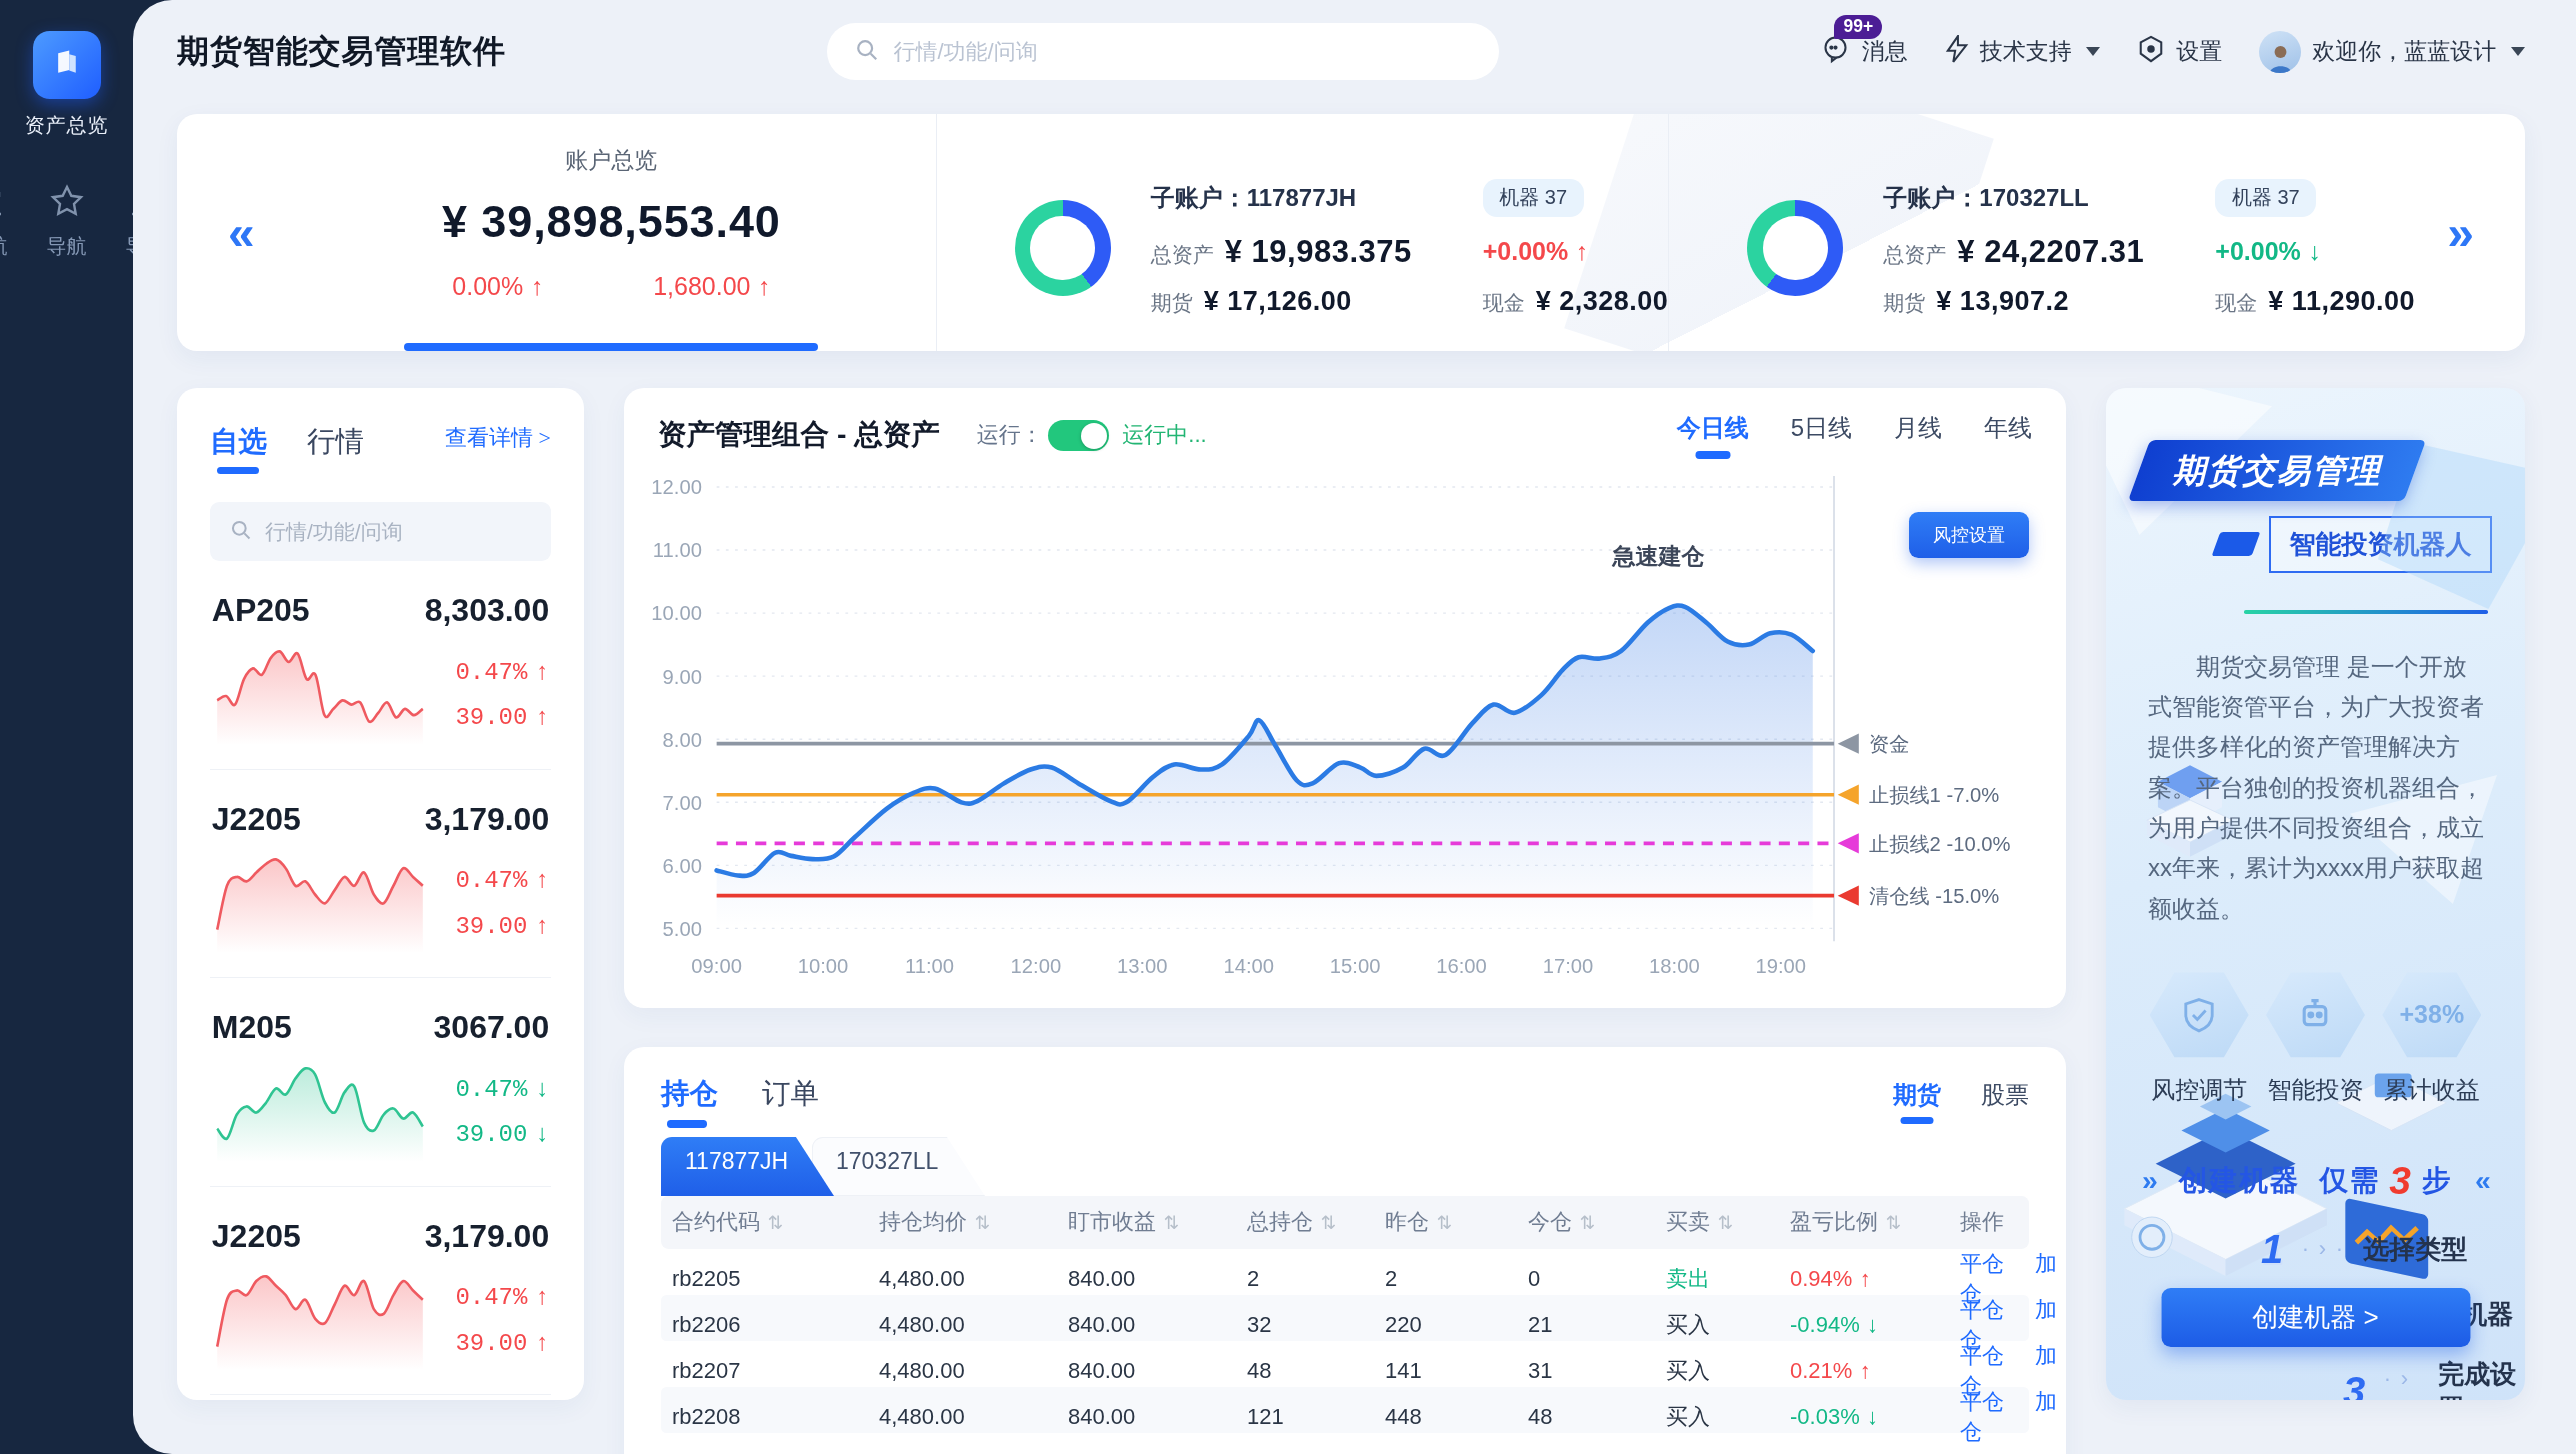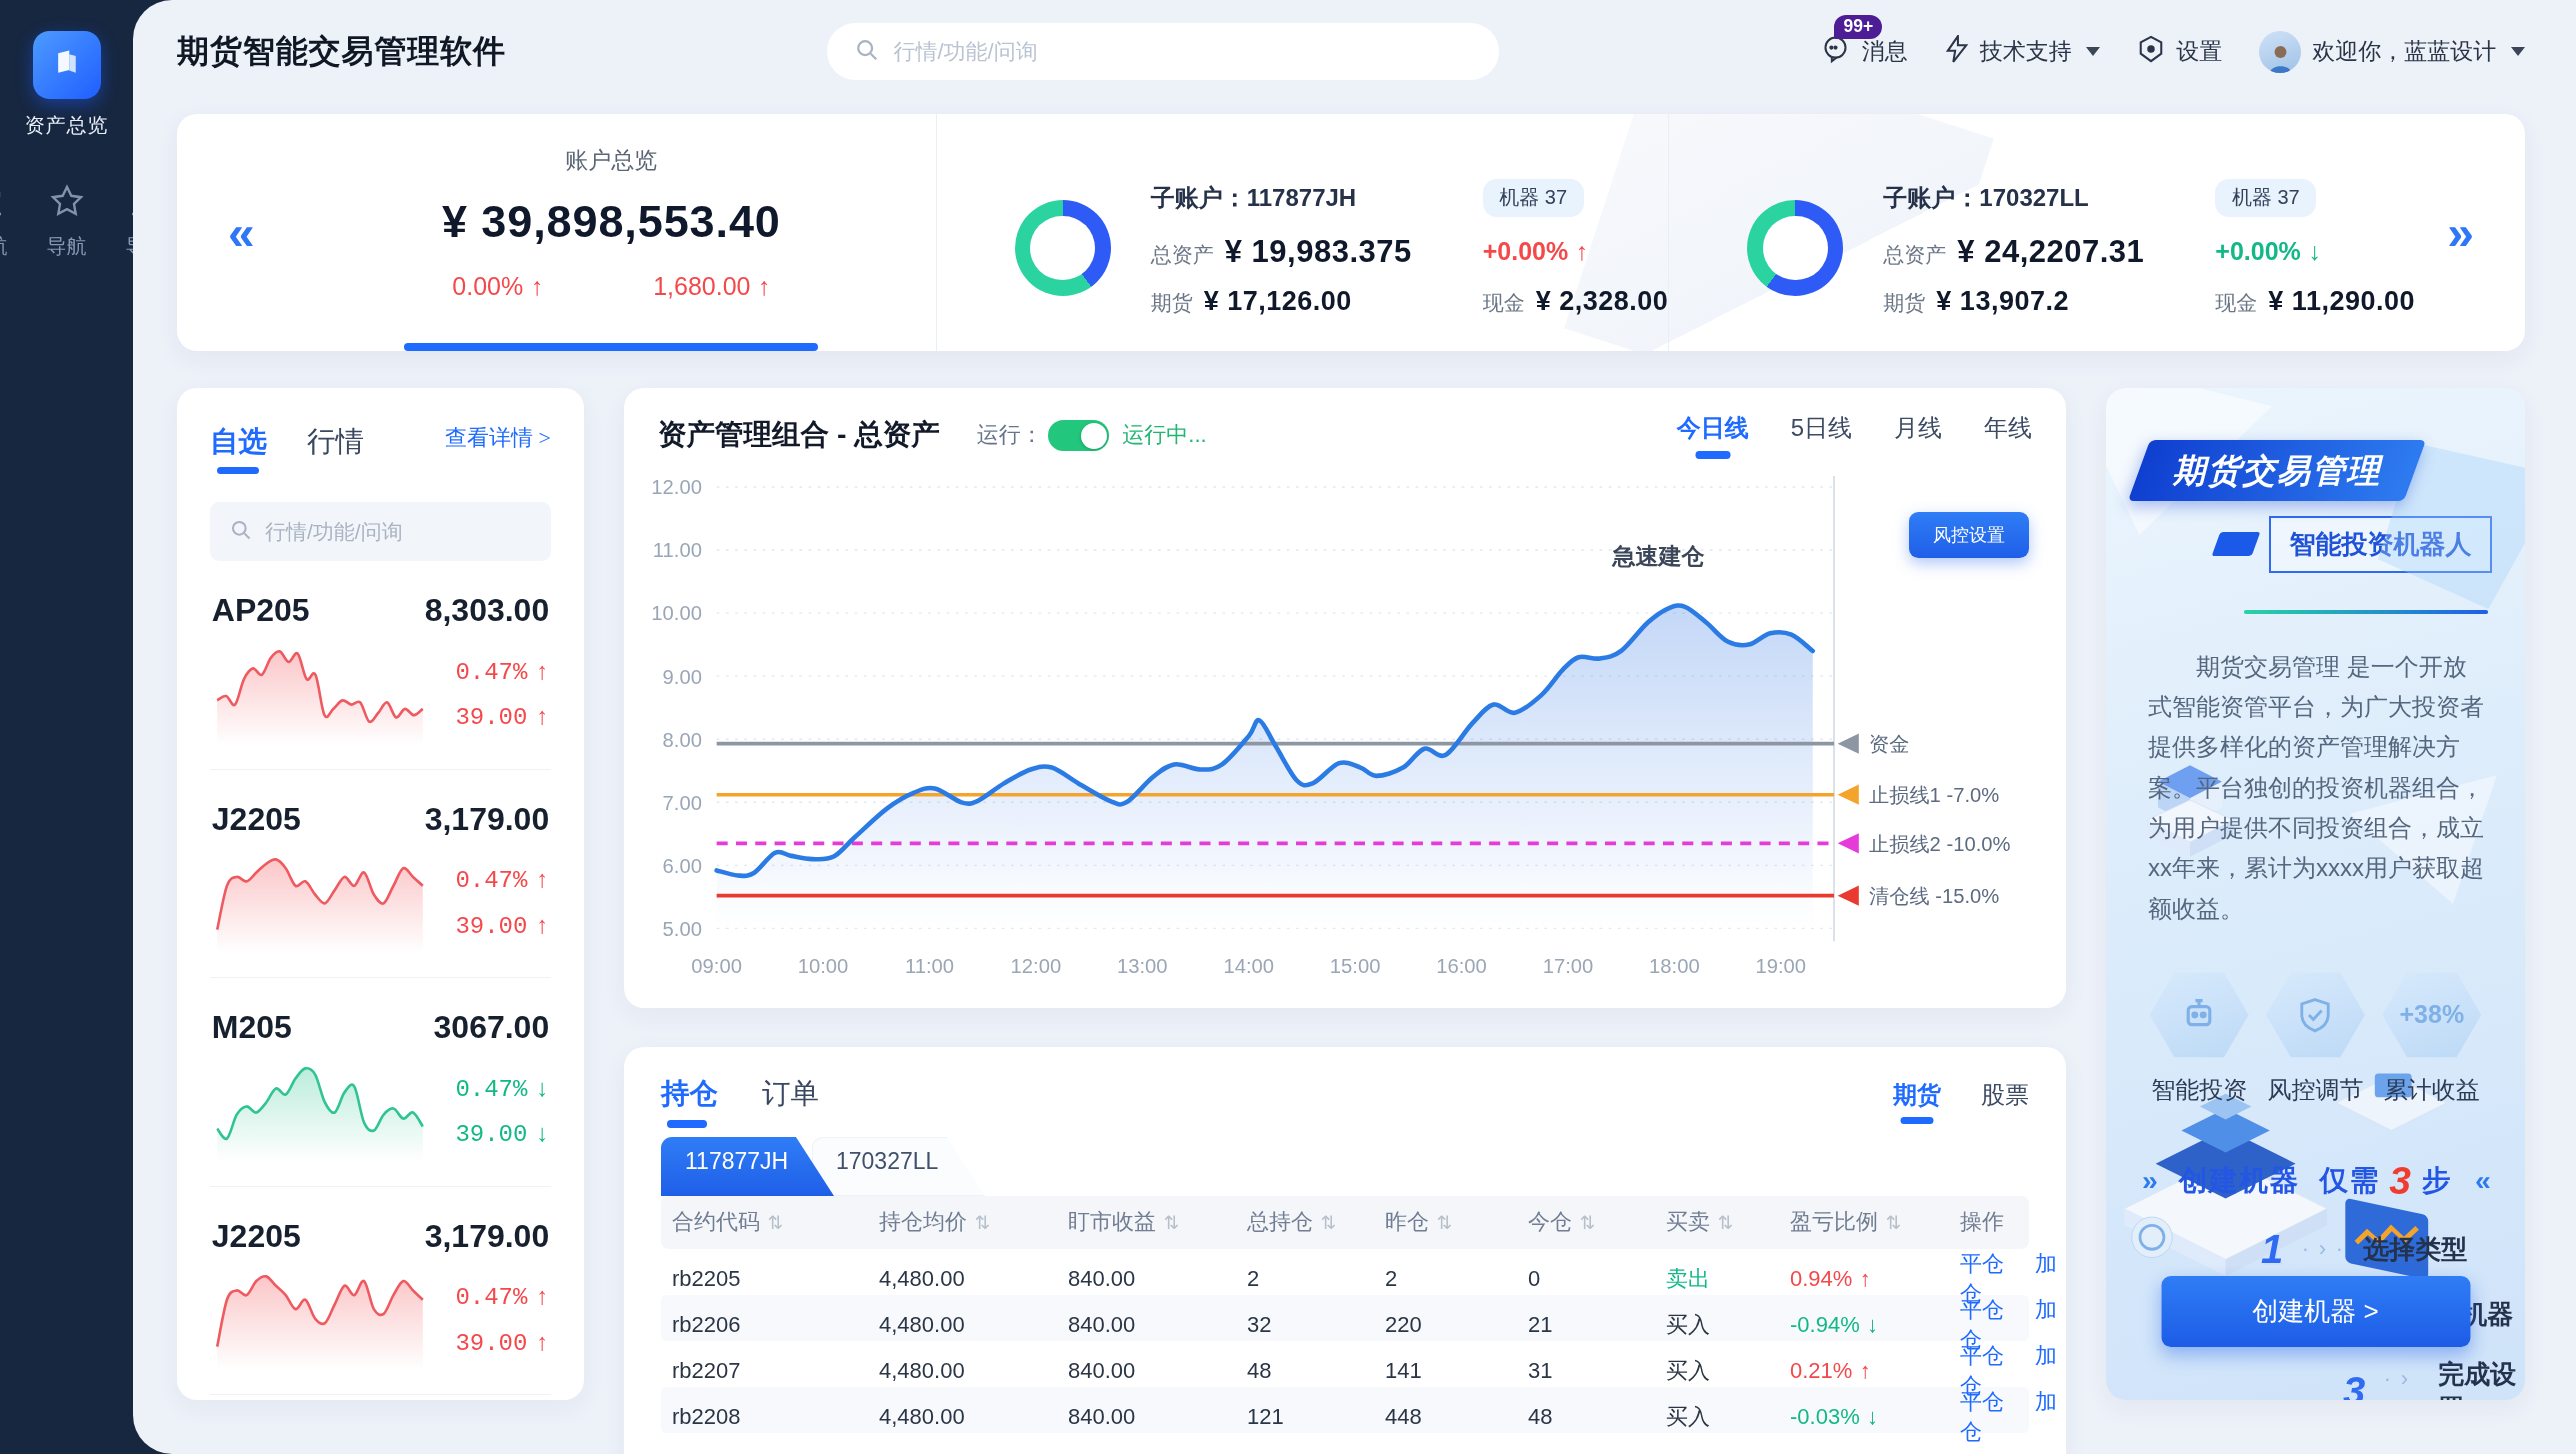--- a/index.html
+++ b/index.html
@@ -148,21 +148,21 @@
   .steps-title { margin-top:53px; text-align:center; font-size:28.5px; font-weight:bold; color:#2456e4; position:relative; z-index:2; letter-spacing:1.8px; }
   .steps-title .num3 { color:#f03b2f; font-size:39px; font-style:italic; margin:0 9.2px; vertical-align:-3.7px; }
   .steps-title .chev { color:#2e7bf0; letter-spacing:-1.8px; margin:0 13px; }
   .steps { margin-top:24px; position:relative; z-index:2; }
   .step { display:flex; align-items:center; gap:18.4px; margin-top:20px; }
   .step .n { font-size:40px; font-weight:bold; font-style:italic; color:#2e6bf2; text-shadow:1.8px 1.8px 0 #cfe0fa; }
   .step .dots { color:#9cb8e8; font-size:22px; letter-spacing:1.8px; }
   .step .slbl { font-size:26px; color:#24334d; font-weight:bold; }
   .step1 { padding-left:155px; } .step2 { padding-left:201px; } .step3 { padding-left:237px; }
   .illus { position:absolute; left:9.2px; bottom:110px; z-index:1; }
-  .cta { position:absolute; left:50%; transform:translateX(-50%); bottom:53px; width:309px; height:71px; background:linear-gradient(180deg,#2f7df6,#1d5ce6); border:none; border-radius:9.2px; color:#fff; font-size:26px; cursor:pointer; box-shadow:0 7.4px 18.4px rgba(31,95,232,.4); z-index:3; }
+  .cta { position:absolute; left:50%; transform:translateX(-50%); bottom:53px; width:309px; height:59px; background:linear-gradient(180deg,#2f7df6,#1d5ce6); border:none; border-radius:9.2px; color:#fff; font-size:26px; cursor:pointer; box-shadow:0 7.4px 18.4px rgba(31,95,232,.4); z-index:3; }
 </style>
 </head>
 <body>
 
 <svg width="0" height="0" style="position:absolute">
   <defs>
     <linearGradient id="ag" x1="0" y1="0" x2="0" y2="1">
       <stop offset="0" stop-color="rgba(58,124,229,0.30)"></stop>
         <stop offset="1" stop-color="rgba(58,124,229,0)"></stop>
     </linearGradient>
@@ -624,37 +624,37 @@
               <path d="M65 48 L112 70 L65 94 L18 70 Z" fill="#f2f7fd" stroke="#d6e4f5"></path>
               <path d="M18 70 L65 94 V110 L18 86 Z" fill="#dfeafa"></path>
               <path d="M112 70 L65 94 V110 L112 86 Z" fill="#cfe0f6"></path>
             </svg>
         </div>
         <div class="divline"></div>
         <p class="pdesc">期货交易管理 是一个开放式智能资管平台，为广大投资者提供多样化的资产管理解决方案。平台独创的投资机器组合，为用户提供不同投资组合，成立xx年来，累计为xxxx用户获取超额收益。</p>
         <div class="features">
           <div class="feat">
             <div class="hex">
+                <svg width="44" height="44" viewBox="0 0 40 40" fill="none" stroke="#7fb0e8" stroke-width="2.6">
+                  <path d="M20 6 L32 10 V20 C32 27.5 26.8 31.8 20 34.5 C13.2 31.8 8 27.5 8 20 V10 Z"></path>
+                  <path d="M14.5 20 L18.5 24 L26 16"></path>
+                </svg>
+              </div>
+            <span class="flbl">风控调节</span>
+          </div>
+          <div class="feat">
+            <div class="hex">
                 <svg width="48" height="48" viewBox="0 0 40 40" fill="none" stroke="#7fb0e8" stroke-width="2.6">
                   <rect x="11" y="13" width="18" height="15" rx="3"></rect>
                   <circle cx="16.5" cy="20" r="1.6" fill="#7fb0e8"></circle>
                   <circle cx="23.5" cy="20" r="1.6" fill="#7fb0e8"></circle>
                   <path d="M20 13 V8 M17 8 H23"></path>
                 </svg>
               </div>
             <span class="flbl">智能投资</span>
-          </div>
-          <div class="feat">
-            <div class="hex">
-                <svg width="44" height="44" viewBox="0 0 40 40" fill="none" stroke="#7fb0e8" stroke-width="2.6">
-                  <path d="M20 6 L32 10 V20 C32 27.5 26.8 31.8 20 34.5 C13.2 31.8 8 27.5 8 20 V10 Z"></path>
-                  <path d="M14.5 20 L18.5 24 L26 16"></path>
-                </svg>
-              </div>
-            <span class="flbl">风控调节</span>
           </div>
           <div class="feat">
             <div class="hex">
                 <span>+38%</span>
               </div>
             <span class="flbl">累计收益</span>
           </div>
         </div>
         <div class="steps-title">
           <span class="chev">»</span>

